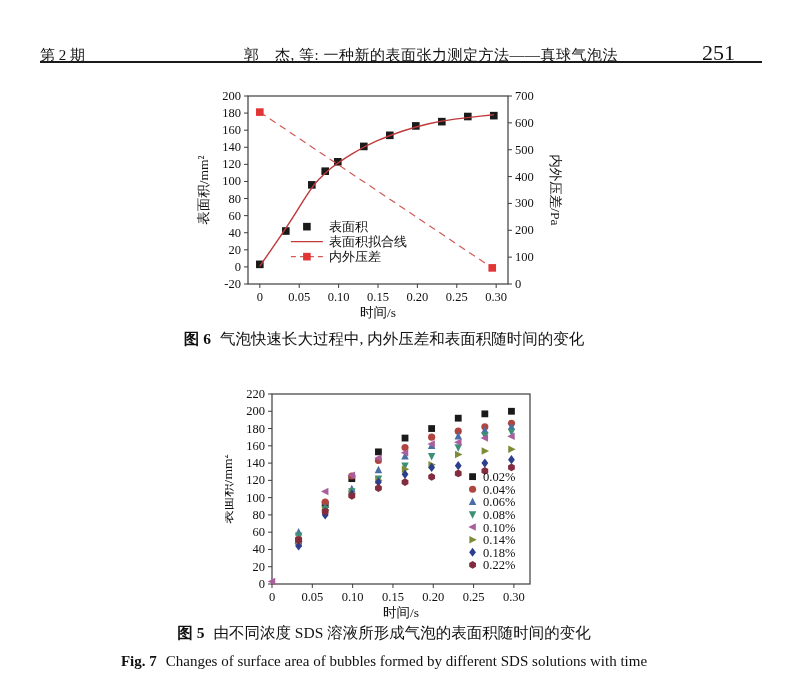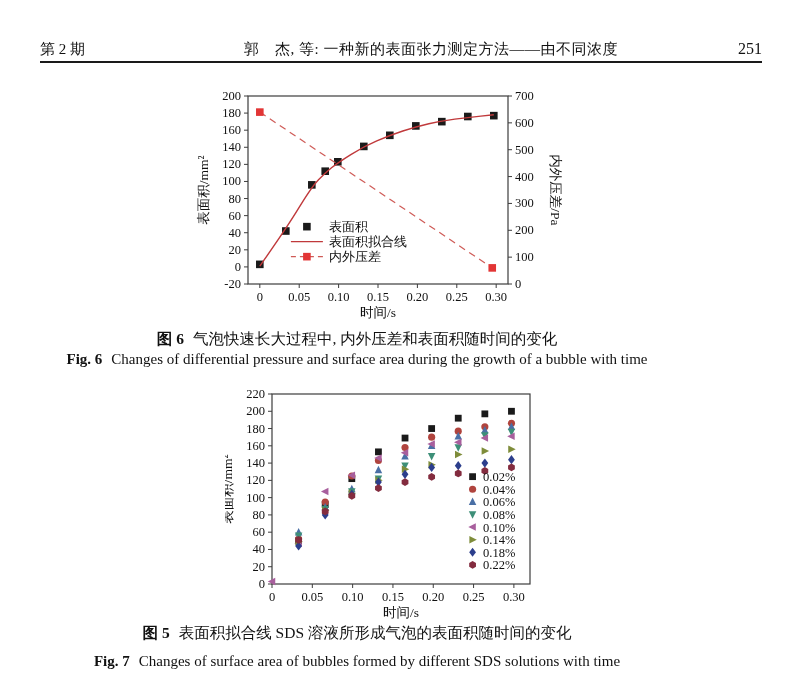--- a/index.html
+++ b/index.html
@@ -1,35 +1,35 @@
 <!DOCTYPE html>
 <html><head>
 <meta charset="utf-8">
 <style>
   html,body{margin:0;padding:0;background:#ffffff;}
   body{width:802px;height:676px;position:relative;font-family:"Liberation Serif",serif;color:#111;}
   .page{position:absolute;inset:0;background:#fff;overflow:hidden;}
   .hdr{position:absolute;left:40px;top:40px;width:722px;display:flex;align-items:baseline;font-size:15px;}
   .hdr .issue{width:120px;text-align:left;}
   .hdr .rtitle{flex:1;text-align:center;letter-spacing:.5px;}
-  .hdr .pnum{width:60px;text-align:right;font-size:16px;}
+  .hdr .pnum{width:60px;text-align:left;font-size:22px;}
   .rule{position:absolute;left:40px;top:61px;width:722px;height:2px;background:#1a1a1a;}
   .chart{position:absolute;}
-  .cap{position:absolute;left:0;width:714px;text-align:center;margin:0;font-size:15px;}
+  .cap{position:absolute;left:0;width:714px;text-align:center;margin:0;font-size:15px;padding-left:27px;}
   .cap .pre{font-weight:bold;margin-right:9px;}
   .cap.zh{font-size:15.5px;}
 </style>
 </head>
 <body>
 
 <div class="page">
 
   <div class="hdr">
     <span class="issue">第 2 期</span>
-    <span class="rtitle">郭　杰, 等: 一种新的表面张力测定方法——由不同浓度</span>
+    <span class="rtitle">郭　杰, 等: 一种新的表面张力测定方法——真球气泡法</span>
     <span class="pnum">251</span>
   </div>
   <div class="rule"></div>
 
   <div class="chart" style="left:185px;top:86px;width:380px;height:250px;"><svg width="380" height="250" font-family="'Liberation Serif',serif">
         <rect x="63" y="10" width="260" height="188" fill="none" stroke="#3c3c3c" stroke-width="1.2"></rect>
         <g>
           <line x1="74.81818181818181" y1="198" x2="74.81818181818181" y2="202" stroke="#3c3c3c"></line>
           <text x="74.81818181818181" y="215" text-anchor="middle" font-size="12.5" fill="#111">0</text>
           <line x1="114.21212121212122" y1="198" x2="114.21212121212122" y2="202" stroke="#3c3c3c"></line>
@@ -118,21 +118,20 @@
           <text x="143.9" y="145.16" font-size="13" fill="#111">表面积</text>
           <line x1="105.9" y1="155.66" x2="137.9" y2="155.66" stroke="#c0393b" stroke-width="1.3"></line>
           <text x="143.9" y="160.16" font-size="13" fill="#111">表面积拟合线</text>
           <line x1="105.9" y1="170.66" x2="137.9" y2="170.66" stroke="#cf5b57" stroke-width="1.3" stroke-dasharray="5 4"></line>
           <rect x="118.10000000000001" y="166.85999999999999" width="7.6" height="7.6" fill="#e23535"></rect>
           <text x="143.9" y="175.16" font-size="13" fill="#111">内外压差</text>
         </g>
       </svg></div>
 
   <p class="cap zh" style="top:329px;"><span class="pre">图 6</span><span>气泡快速长大过程中, 内外压差和表面积随时间的变化</span></p>
-  <p class="cap en" style="top:351px;"><span class="pre">Fig. 6</span><span>Changes of differential pressure and surface area during the growth of a bubble with time</span></p>
 
   <div class="chart" style="left:225px;top:384px;width:375px;height:245px;"><svg width="375" height="245" font-family="'Liberation Serif',serif">
         <rect x="47" y="10" width="258" height="190" fill="none" stroke="#3c3c3c" stroke-width="1.2"></rect>
         <g>
           <line x1="47" y1="200" x2="47" y2="204" stroke="#3c3c3c"></line>
           <text x="47" y="217" text-anchor="middle" font-size="12.5" fill="#111">0</text>
           <line x1="87.3125" y1="200" x2="87.3125" y2="204" stroke="#3c3c3c"></line>
           <text x="87.3125" y="217" text-anchor="middle" font-size="12.5" fill="#111">0.05</text>
           <line x1="127.625" y1="200" x2="127.625" y2="204" stroke="#3c3c3c"></line>
           <text x="127.625" y="217" text-anchor="middle" font-size="12.5" fill="#111">0.10</text>
@@ -275,16 +274,16 @@
           <text x="258.08000000000004" y="147.55" font-size="12.5" fill="#111">0.10%</text>
           <polygon points="251.83,155.65 244.35000000000002,151.91 244.35000000000002,159.39000000000001" fill="#7e8c3a"></polygon>
           <text x="258.08000000000004" y="160.15" font-size="12.5" fill="#111">0.14%</text>
           <polygon points="247.58,163.66 250.98000000000002,168.25 247.58,172.84 244.18,168.25" fill="#2c3e8c"></polygon>
           <text x="258.08000000000004" y="172.75" font-size="12.5" fill="#111">0.18%</text>
           <polygon points="247.58,176.94 250.97,178.90 250.97,182.81 247.58,184.76 244.19,182.81 244.19,178.90" fill="#832c3f"></polygon>
           <text x="258.08000000000004" y="185.35000000000002" font-size="12.5" fill="#111">0.22%</text>
         </g>
       </svg></div>
 
-  <p class="cap zh" style="top:623px;"><span class="pre">图 5</span><span>表面积拟合线 SDS 溶液所形成气泡的表面积随时间的变化</span></p>
+  <p class="cap zh" style="top:623px;"><span class="pre">图 5</span><span>由不同浓度 SDS 溶液所形成气泡的表面积随时间的变化</span></p>
   <p class="cap en" style="top:645px;margin-top:8px;"><span class="pre">Fig. 7</span><span>Changes of surface area of bubbles formed by different SDS solutions with time</span></p>
 
 </div>
 
 </body></html>

